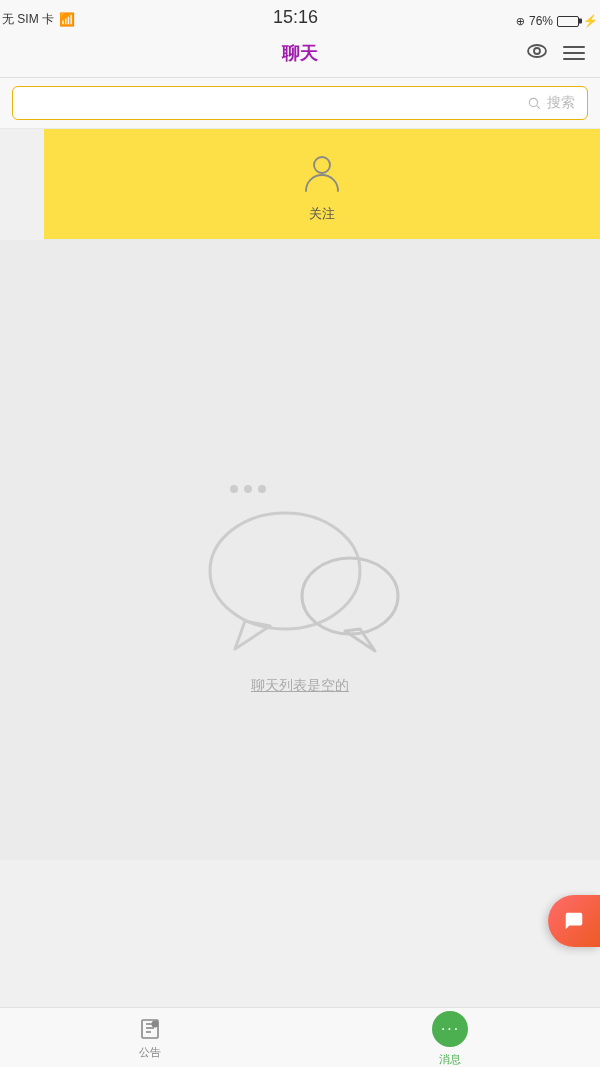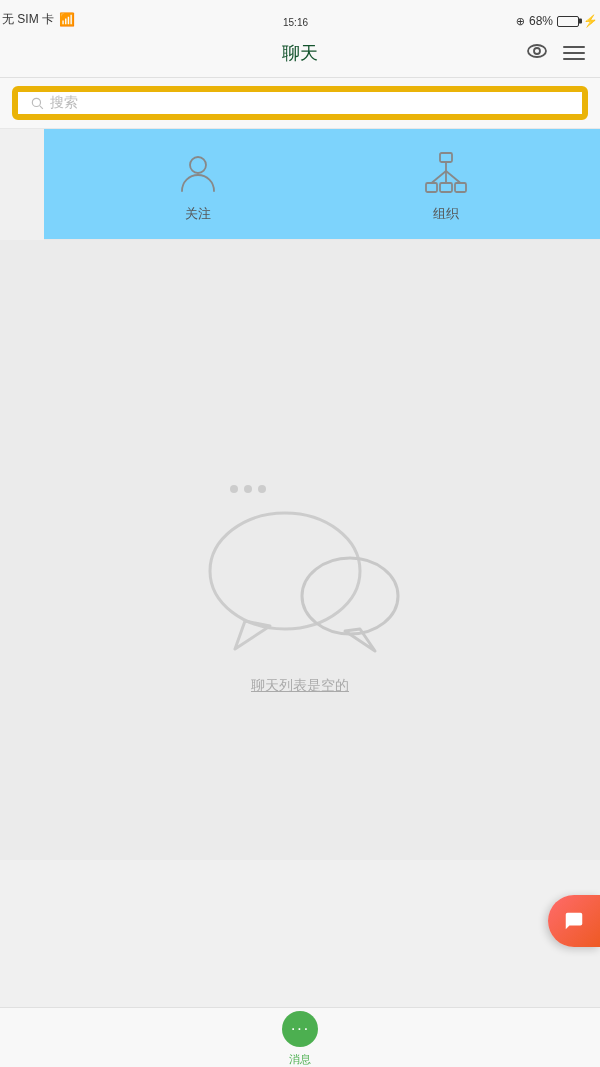--- a/index.html
+++ b/index.html
@@ -19,21 +19,21 @@
       height: 28px;
       background: #f8f8f8;
       display: flex;
       align-items: flex-end;
       justify-content: space-between;
       padding: 0 2px;
       font-size: 12px;
       color: #333;
     }
     .status-left { display: flex; align-items: center; gap: 5px; }
-    .status-center { font-size: 10px; font-weight: 500; }
+    .status-center { font-size: 18px; font-weight: 500; }
     .status-right { display: flex; align-items: center; gap: 4px; font-size: 12px; }
     .battery-icon {
       display: inline-flex;
       align-items: center;
       gap: 2px;
     }
     .battery-body {
       width: 22px; height: 11px;
       border: 1.5px solid #333;
       border-radius: 2px;
@@ -65,22 +65,22 @@
       height: 50px;
       background: #f8f8f8;
       border-bottom: 1px solid #e0e0e0;
       display: flex;
       align-items: center;
       justify-content: center;
       position: relative;
     }
     .nav-title {
       font-size: 18px;
-      font-weight: 400;
-      color: #14532d;
+      font-weight: 700;
+      color: #a21caf;
     }
     .nav-right {
       position: absolute;
       right: 15px;
       display: flex;
       align-items: center;
       gap: 14px;
     }
     
     .eye-icon-svg { width: 24px; height: 24px; }
@@ -100,36 +100,37 @@
     }
 
     
     .search-bar-wrap {
       background: #f8f8f8;
       padding: 8px 12px;
       border-bottom: 1px solid #e8e8e8;
     }
     .search-bar {
       background: #fff;
-      border: 6px solid #eab308;
+      border: 1px solid #eab308;
       border-radius: 6px;
       height: 34px;
       display: flex;
       align-items: center;
       padding: 0 12px;
       gap: 6px;
+      justify-content: flex-end;
     }
     .search-placeholder-text {
       color: #bbb;
       font-size: 14px;
     }
 
     
     .category-row {
-      background: #7dd3fc;
+      background: #fde047;
       display: flex;
       justify-content: space-around;
       padding: 20px 30px 16px;
       border-bottom: 1px solid #e8e8e8;
       margin-left: 44px;
     }
     .category-item {
       display: flex;
       flex-direction: column;
       align-items: center;
@@ -260,21 +261,21 @@
 <body>
 
 <div class="status-bar">
   <div class="status-left">
     <span>无 SIM 卡</span>
     <span class="wifi-icon">📶</span>
   </div>
   <div class="status-center">15:16</div>
   <div class="status-right">
     <span class="lock-icon">⊕</span>
-    <span>68%</span>
+    <span>76%</span>
     <span class="battery-icon">
       <span class="battery-body"><span class="battery-fill"></span></span>
     </span>
     <span style="font-size:12px; color:#4cd964;">⚡</span>
   </div>
 </div>
 
 <div class="nav-bar">
   <span class="nav-title">聊天</span>
   <div class="nav-right">
@@ -306,33 +307,20 @@
 
   <div class="category-item">
     <svg class="category-icon" viewBox="0 0 48 48" fill="none" stroke="#888" stroke-width="1.8">
       <circle cx="24" cy="16" r="8"></circle>
       <path d="M8 42 c0-9 7-16 16-16s16 7 16 16" stroke-linecap="round"></path>
     </svg>
     <span class="category-label">关注</span>
   </div>
 
 
-  <div class="category-item">
-    <svg class="category-icon" viewBox="0 0 48 48" fill="none" stroke="#888" stroke-width="1.8">
-      <rect x="18" y="4" width="12" height="9" rx="1.5"></rect>
-      <rect x="4" y="34" width="11" height="9" rx="1.5"></rect>
-      <rect x="18" y="34" width="12" height="9" rx="1.5"></rect>
-      <rect x="33" y="34" width="11" height="9" rx="1.5"></rect>
-      <line x1="24" y1="13" x2="24" y2="22"></line>
-      <line x1="24" y1="22" x2="9.5" y2="34"></line>
-      <line x1="24" y1="22" x2="24" y2="34"></line>
-      <line x1="24" y1="22" x2="38.5" y2="34"></line>
-    </svg>
-    <span class="category-label">组织</span>
-  </div>
 </div>
 
 <div class="main-content">
   <div class="chat-illustration">
 
     <div class="bubble-dots">
       <div class="bubble-dot"></div>
       <div class="bubble-dot"></div>
       <div class="bubble-dot"></div>
     </div>
@@ -351,20 +339,33 @@
 
 <div class="fab-button">
   <svg width="22" height="22" viewBox="0 0 24 24" fill="white">
     <path d="M21 15a2 2 0 0 1-2 2H7l-4 4V5a2 2 0 0 1 2-2h14a2 2 0 0 1 2 2z"></path>
   </svg>
 </div>
 
 <div class="tab-bar">
 
 
+  <div class="tab-item">
+    <div class="tab-icon-wrap">
+      <svg width="24" height="24" viewBox="0 0 24 24" fill="none" stroke="#888" stroke-width="1.6">
+        <rect x="4" y="3" width="16" height="18" rx="1"></rect>
+        <line x1="8" y1="7" x2="16" y2="7"></line>
+        <line x1="8" y1="11" x2="16" y2="11"></line>
+        <line x1="8" y1="15" x2="13" y2="15"></line>
+        <circle cx="17" cy="7" r="3.5" fill="#888" stroke="none"></circle>
+        <text x="15.5" y="9" font-size="4" fill="white" font-weight="bold">!</text>
+      </svg>
+    </div>
+    <span class="tab-label">公告</span>
+  </div>
 
   <div class="tab-item active">
     <div class="tab-icon-wrap" style="width:40px;height:40px;">
       <div class="msg-bubble-icon">
         <span>···</span>
       </div>
     </div>
     <span class="tab-label active">消息</span>
   </div>
 

